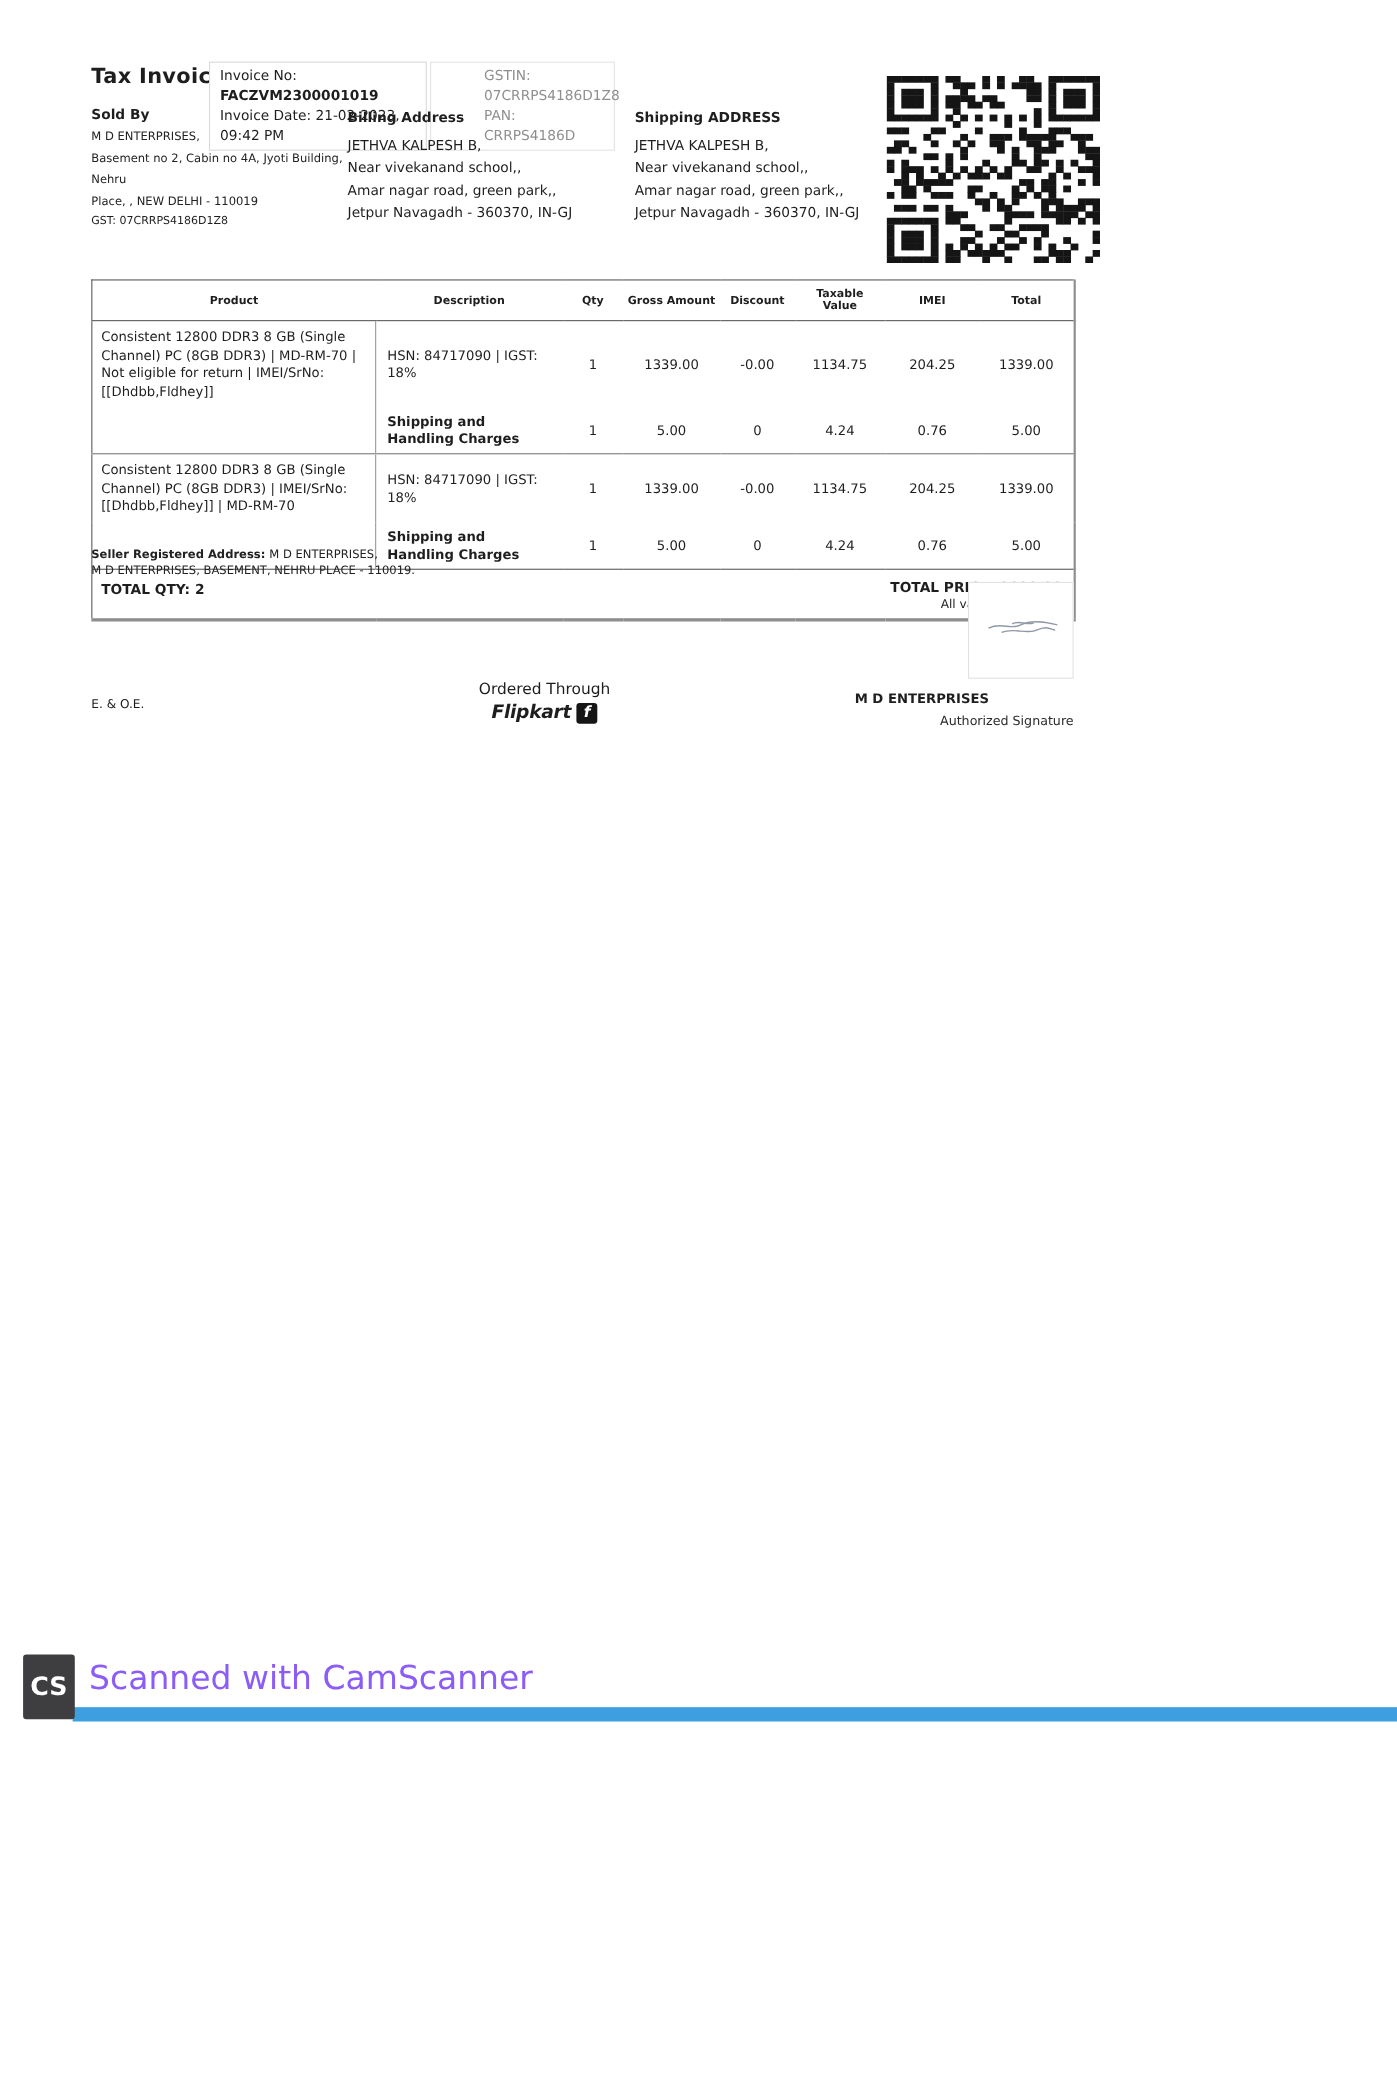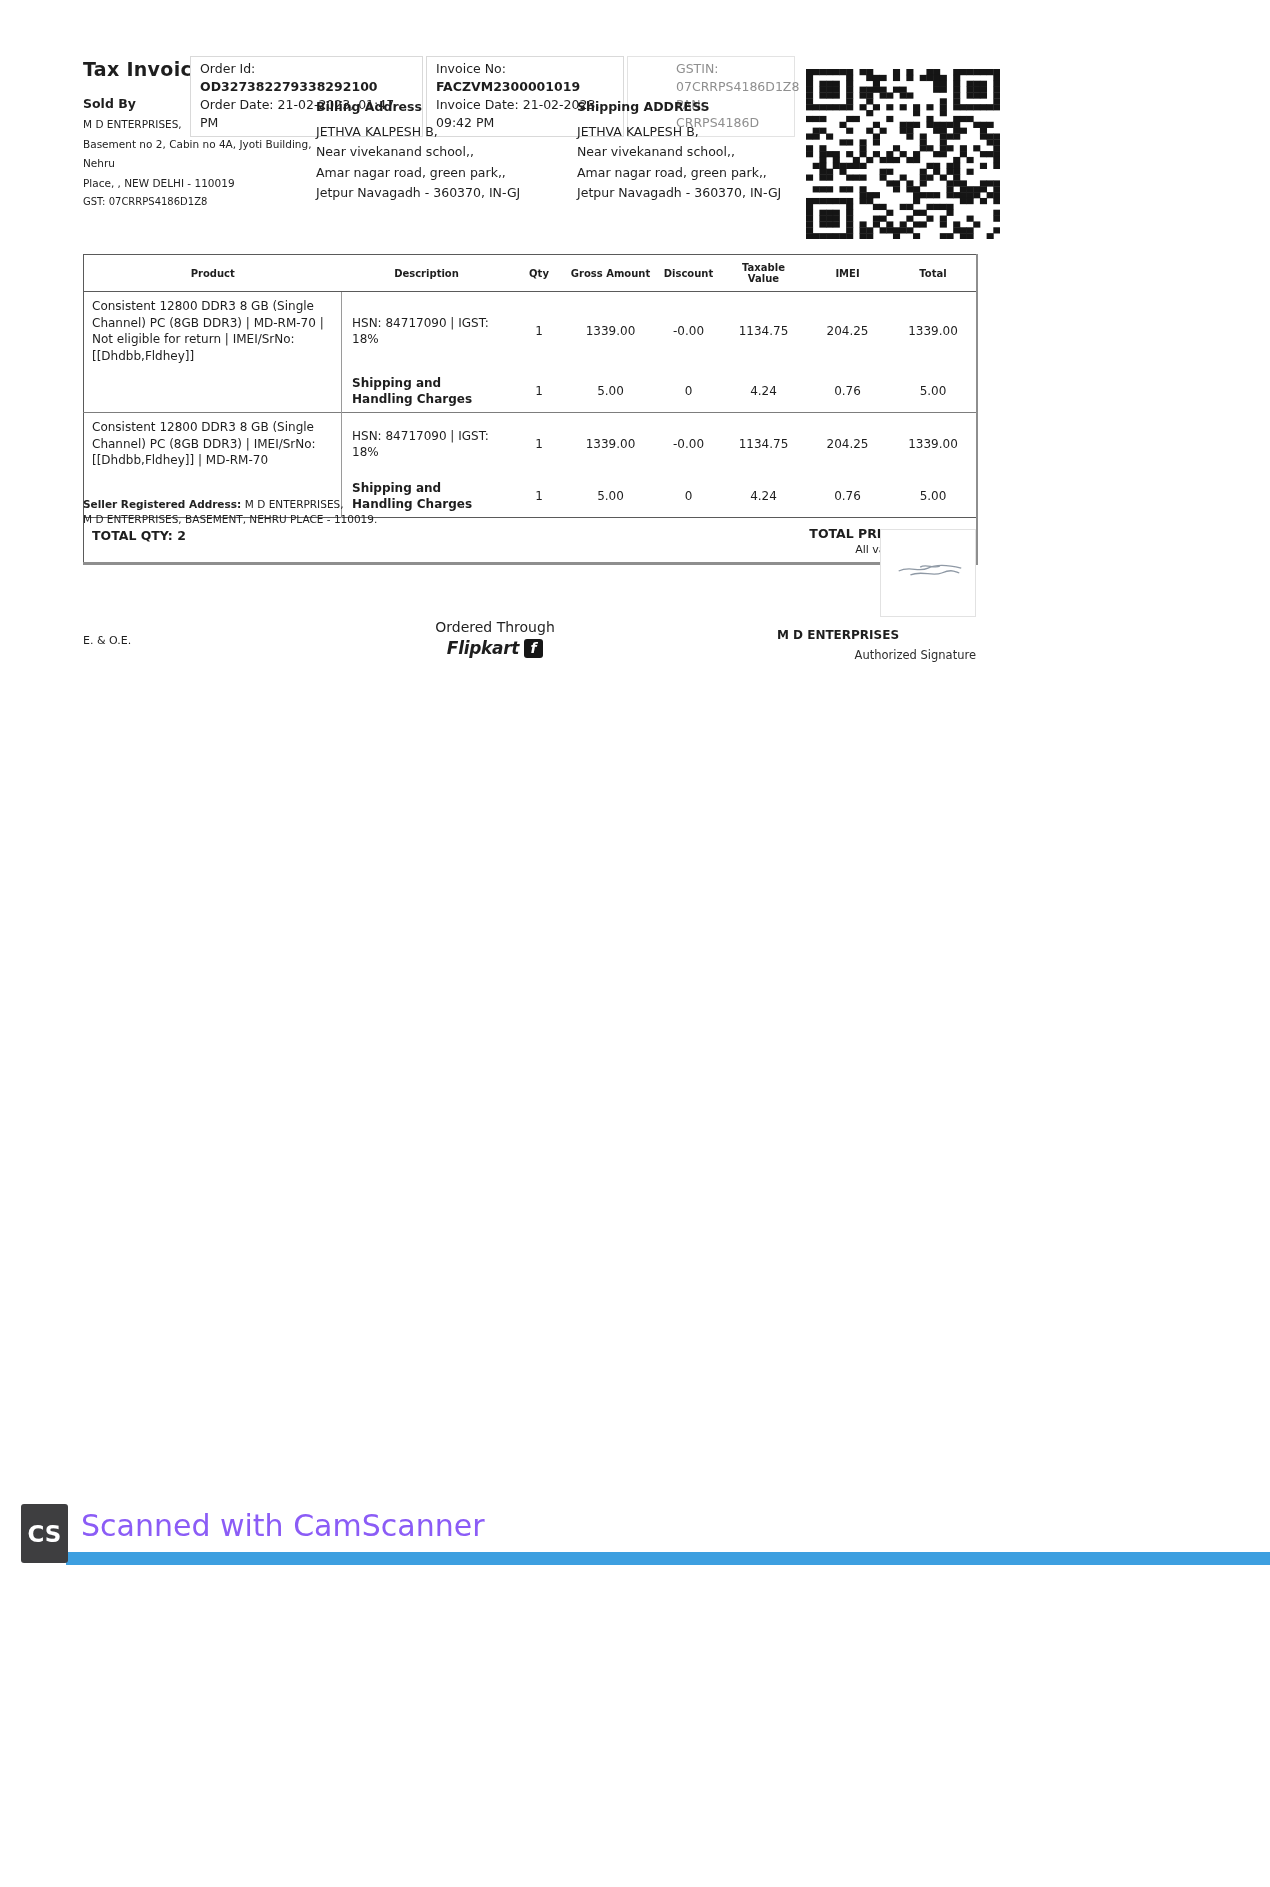--- a/index.html
+++ b/index.html
@@ -72,24 +72,20 @@
              border-radius:3px; z-index:2; }
   .cs-text { left:81px; top:1508px; font-size:30px; color:#8b5cf6; }
   .cs-bar { left:66px; top:1552px; width:1204px; height:13px; }
 </style>
 </head>
 <body>
 
 <div class="abs title">Tax Invoice</div>
 
 <div class="abs hdr-boxes">
-  <div class="hdr-box" style="width:233px;">
-    <div><span>Order Id: </span><span class="val">OD327382279338292100</span></div>
-    <div><span>Order Date: </span><span>21-02-2023, 01:47 PM</span></div>
-  </div>
   <div class="hdr-box" style="width:198px;">
     <div><span>Invoice No: </span><span class="val">FACZVM2300001019</span></div>
     <div><span>Invoice Date: </span><span>21-02-2023, 09:42 PM</span></div>
   </div>
   <div class="hdr-box gray" style="width:168px;padding-left:48px;">
     <div><span>GSTIN: </span><span class="val">07CRRPS4186D1Z8</span></div>
     <div><span>PAN: </span><span class="val">CRRPS4186D</span></div>
   </div>
 </div>
 

